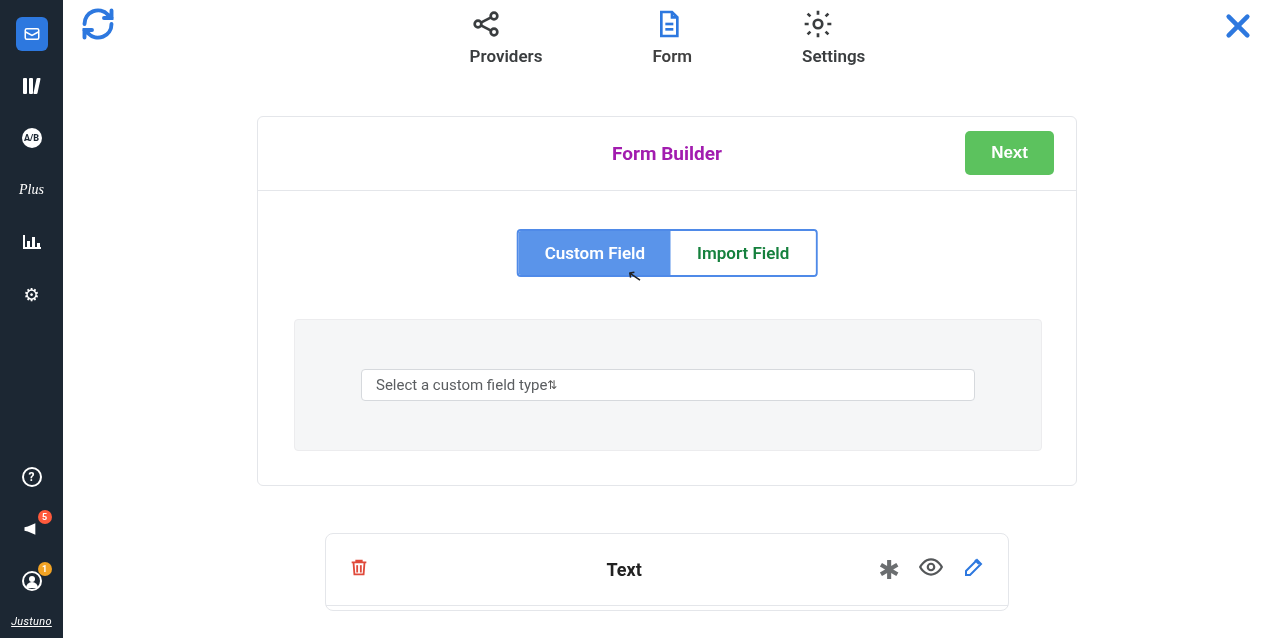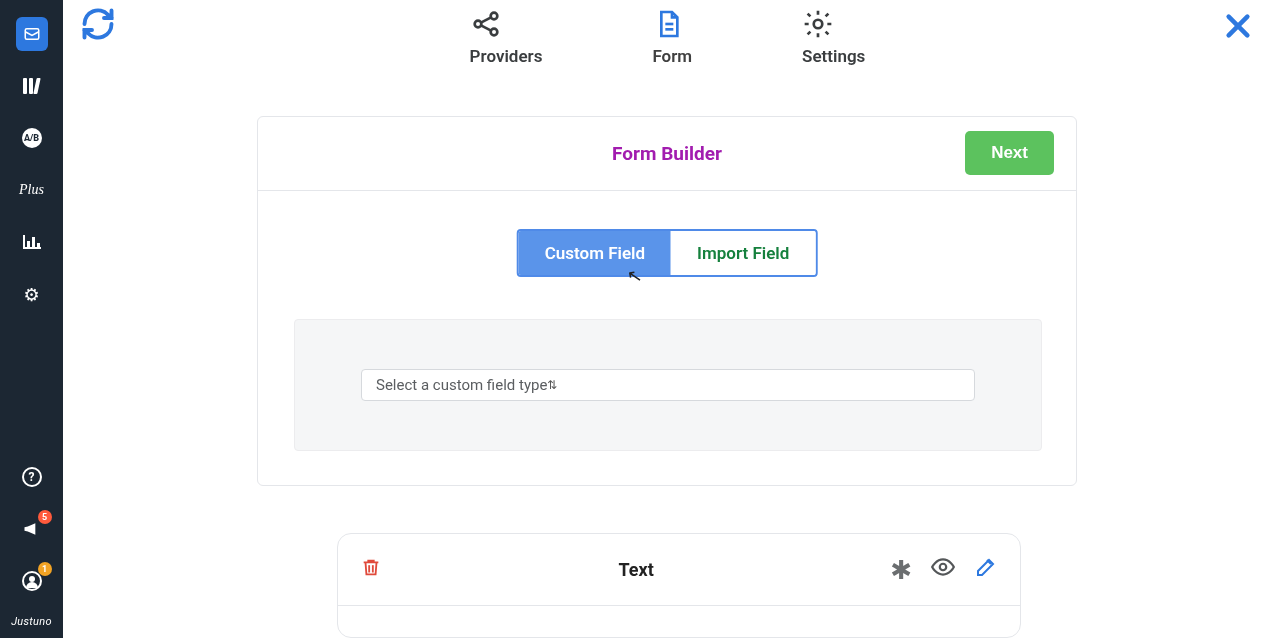--- a/index.html
+++ b/index.html
@@ -20,21 +20,21 @@
   .sidebar .spacer { flex: 1; }
   .sidebar .badge-wrap { position: relative; }
   .sidebar .badge {
     position: absolute; top: -2px; right: -4px;
     min-width: 14px; height: 14px; border-radius: 7px;
     background: #ff5a3c; color: #fff; font-size: 9px; font-weight: 700;
     display: flex; align-items: center; justify-content: center; padding: 0 2px;
   }
   .sidebar .badge.orange { background: #f2a324; }
   .sidebar .brand {
-    font-size: 11px; color: #fff; margin: 8px 0 10px 0; letter-spacing: .3px;
+    font-size: 11px; color: #fff; margin: 8px 0 10px 0; letter-spacing: .3px; text-decoration: underline;
   }
   .sidebar .brand .j { font-style: italic; }
 
   
   .ic-books { width: 18px; height: 16px; display: flex; gap: 2px; }
   .ic-books span { width: 4px; background: #fff; border-radius: 1px; }
   .ic-books span:nth-child(3){ transform: skewX(-12deg); }
   .ic-ab {
     width: 20px; height: 20px; border-radius: 50%; background: #fff; color: #1c2733;
     font-size: 9px; font-weight: 800; display: flex; align-items: center; justify-content: center;
@@ -116,22 +116,22 @@
   }
   .select {
     width: 614px; height: 32px; background: #fff; border: 1px solid #d6d9dd; border-radius: 4px;
     display: flex; align-items: center; justify-content: flex-start;
     padding: 0 14px; color: #5b5e61; font-size: 15px; cursor: pointer;
   }
   .select .caret { font-size: 12px; color: #555; }
 
   
   .field-card {
-    position: absolute; left: 337px; top: 533px; width: 684px; height: 105px;
-    border: 1px solid #e4e6ea; border-radius: 14px; background: #fff;
+    position: absolute; left: 325px; top: 533px; width: 684px; height: 78px;
+    border: 1px solid #e4e6ea; border-radius: 8px; background: #fff;
   }
   .field-header { height: 72px; border-bottom: 1px solid #e4e6ea; display: flex; align-items: center; padding: 0 22px; }
   .field-header .title { flex: 1; text-align: center; font-size: 18px; font-weight: 700; color: #222; }
   .field-header .icons { display: flex; gap: 18px; align-items: center; }
   .icn { font-size: 22px; cursor: pointer; }
   .icn.trash { color: #e04a3b; }
   .icn.star { color: #6b6e70; font-size: 26px; }
   .icn.eye { color: #545759; }
   .icn.edit { color: #2d78df; }
 

